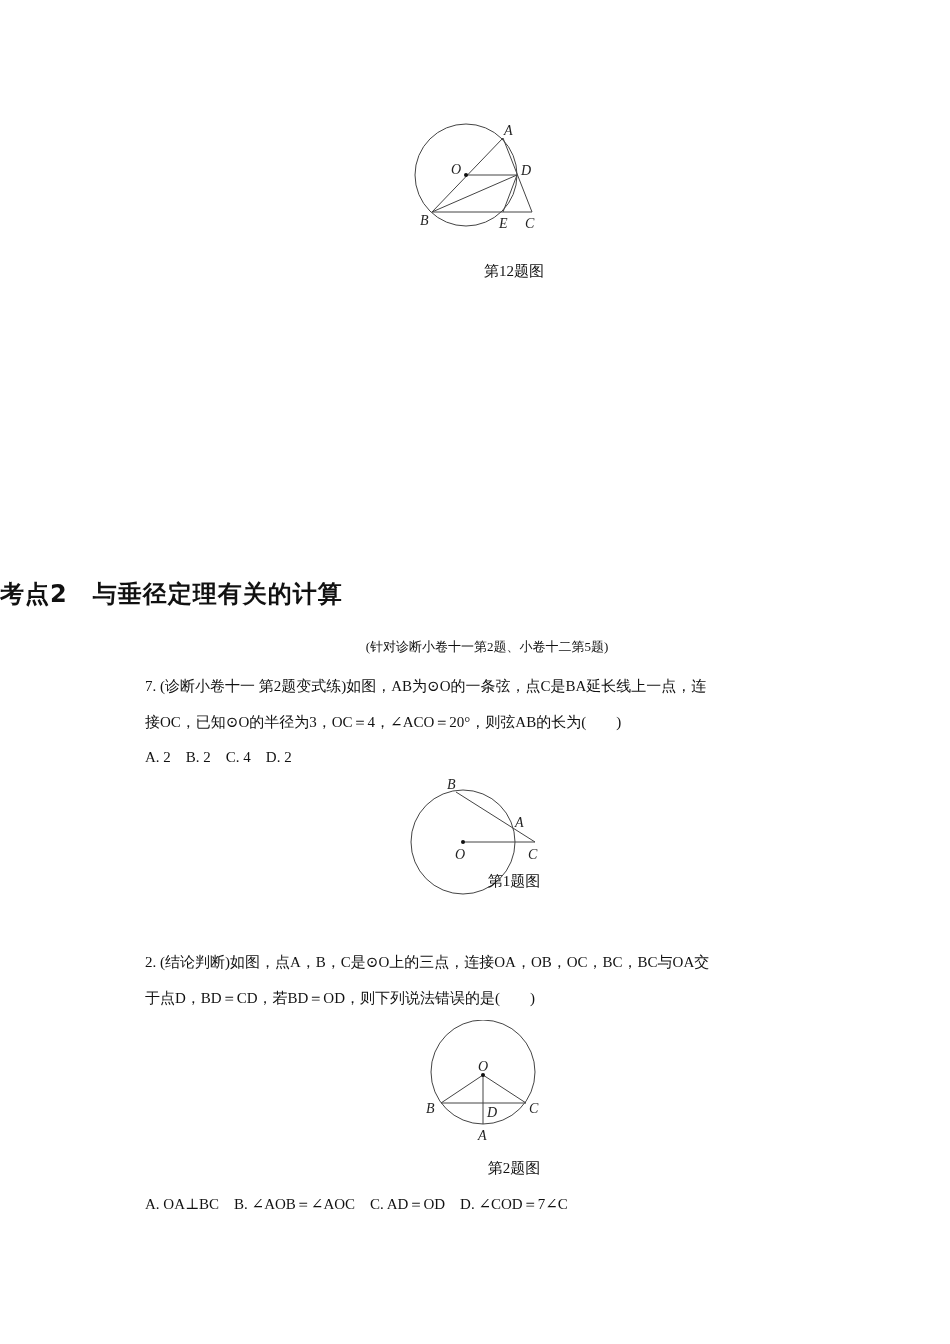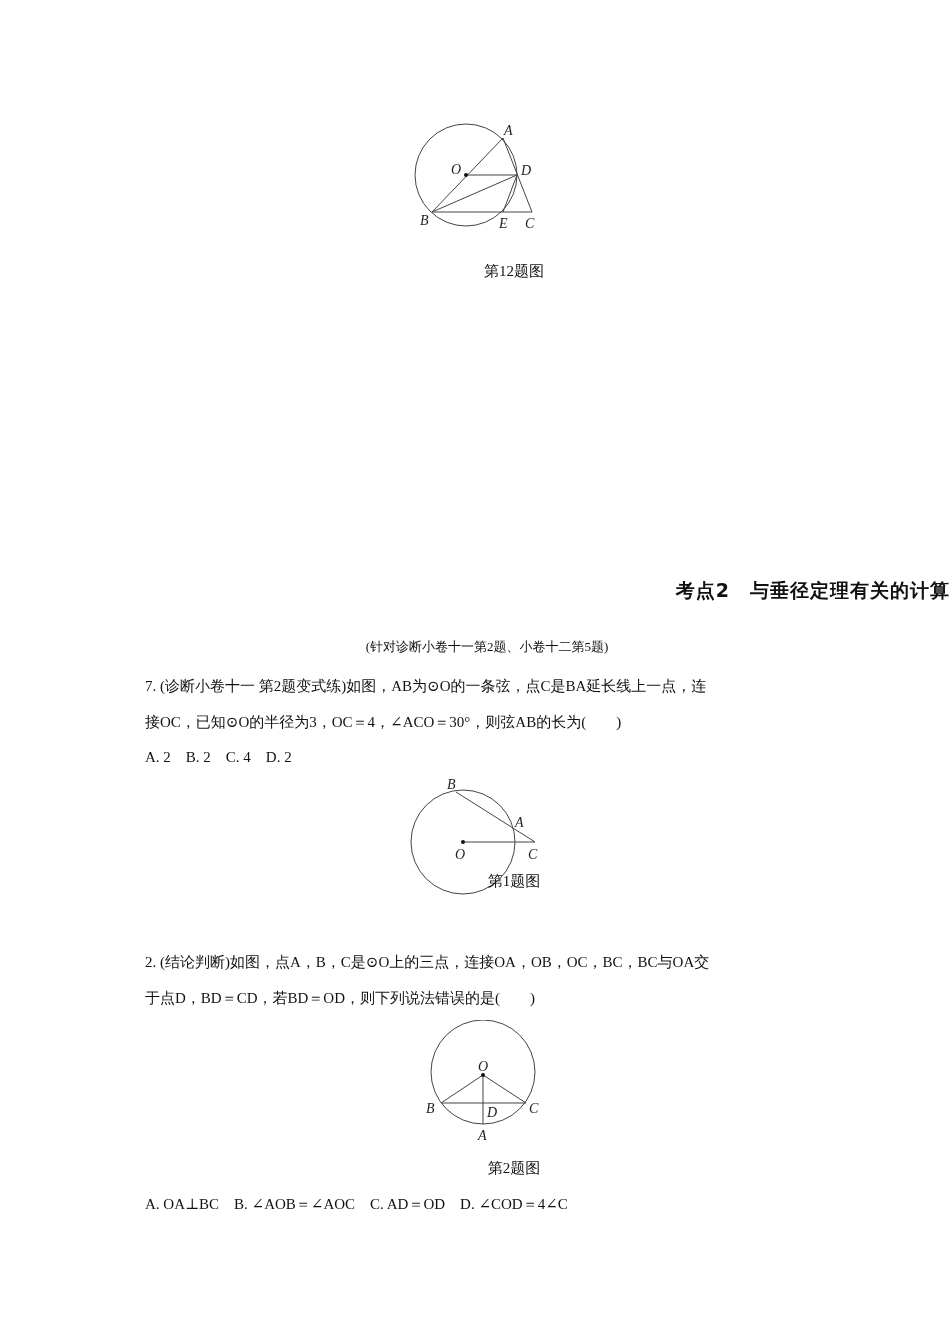--- a/index.html
+++ b/index.html
@@ -1,21 +1,21 @@
 <!DOCTYPE html>
 <html><head>
 <meta charset="utf-8">
 <style>
   html, body { margin: 0; padding: 0; background: #ffffff; }
   body { width: 950px; height: 1344px; position: relative; overflow: hidden;
          font-family: "Liberation Serif", "DejaVu Serif", serif; color: #111; }
   .abs { position: absolute; }
   .caption { font-size: 15px; text-align: center; width: 950px; left: 0; margin-left: 39px; }
   .title { font-family: "DejaVu Sans", "Liberation Sans", sans-serif; font-weight: bold;
-           font-size: 19px; text-align: right; width: 950px; left: 0; top: 578px; letter-spacing: 1px; }
+           font-size: 24px; text-align: left; width: 950px; left: 0; top: 578px; letter-spacing: 1px; }
   .subtitle { font-size: 13px; text-align: center; width: 950px; left: 12px; top: 638px; }
   .line { left: 145px; font-size: 15px; white-space: nowrap; }
   svg text { font-family: "Liberation Serif", serif; font-style: italic; font-size: 14px; fill: #222; }
 </style>
 </head>
 <body>
 
 <svg class="abs" style="left:400px;top:110px" width="160" height="130" viewBox="0 0 160 130">
   <circle cx="66" cy="65" r="51" fill="none" stroke="#444" stroke-width="1"></circle>
   <line x1="32" y1="102" x2="103" y2="28" stroke="#444"></line>
@@ -31,21 +31,21 @@
   <text x="20" y="115">B</text>
   <text x="99" y="118">E</text>
   <text x="125" y="118">C</text>
 </svg>
 <div class="abs caption" style="top:262px">第12题图</div>
 
 <div class="abs title">考点2　与垂径定理有关的计算</div>
 <div class="abs subtitle">(针对诊断小卷十一第2题、小卷十二第5题)</div>
 
 <div class="abs line" style="top:677px">7. (诊断小卷十一  第2题变式练)如图，AB为⊙O的一条弦，点C是BA延长线上一点，连</div>
-<div class="abs line" style="top:713px">接OC，已知⊙O的半径为3，OC＝4，∠ACO＝30°，则弦AB的长为(　　)</div>
+<div class="abs line" style="top:713px">接OC，已知⊙O的半径为3，OC＝4，∠ACO＝20°，则弦AB的长为(　　)</div>
 <div class="abs line" style="top:748px">A. 2　B. 2　C. 4　D. 2</div>
 
 <svg class="abs" style="left:400px;top:770px" width="160" height="130" viewBox="0 0 160 130">
   <circle cx="63" cy="72" r="52" fill="none" stroke="#444" stroke-width="1"></circle>
   <line x1="56" y1="22" x2="135" y2="72" stroke="#444"></line>
   <line x1="63" y1="72" x2="135" y2="72" stroke="#444"></line>
   <circle cx="63" cy="72" r="2" fill="#111"></circle>
   <text x="47" y="19">B</text>
   <text x="115" y="57">A</text>
   <text x="55" y="89">O</text>
@@ -63,13 +63,13 @@
   <line x1="31" y1="83" x2="116" y2="83" stroke="#444"></line>
   <line x1="73" y1="55" x2="73" y2="104" stroke="#444"></line>
   <circle cx="73" cy="55" r="2" fill="#111"></circle>
   <text x="68" y="51">O</text>
   <text x="16" y="93">B</text>
   <text x="77" y="97">D</text>
   <text x="119" y="93">C</text>
   <text x="68" y="120">A</text>
 </svg>
 <div class="abs caption" style="top:1159px">第2题图</div>
-<div class="abs line" style="top:1195px">A. OA⊥BC　B. ∠AOB＝∠AOC　C. AD＝OD　D. ∠COD＝4∠C</div>
+<div class="abs line" style="top:1195px">A. OA⊥BC　B. ∠AOB＝∠AOC　C. AD＝OD　D. ∠COD＝7∠C</div>
 
 </body></html>

